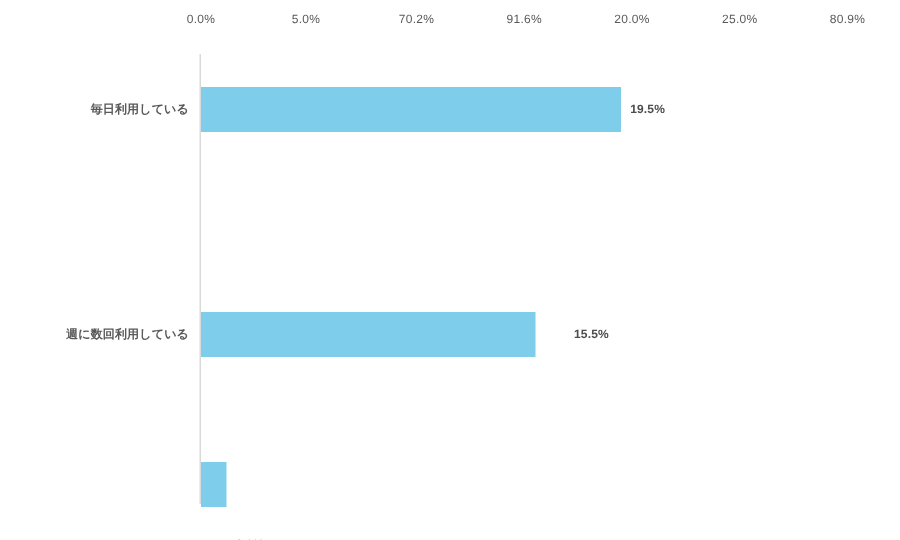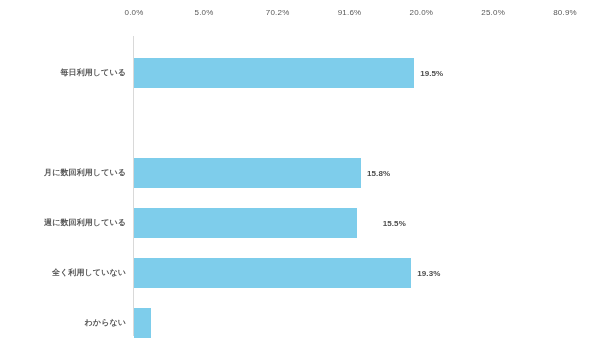--- a/index.html
+++ b/index.html
@@ -96,35 +96,24 @@
       <div class="xtick" style="left: 565px;">80.9%</div>
     </div>
 
   <div id="plot">
     <div id="axis-line"></div>
   <div class="row" style="top: 32px; height: 30px;">
         <div class="cat-label">毎日利用している</div>
         <div class="bar" style="width: 280.15px; background: rgb(126, 205, 235);"></div>
         <div class="val-label" style="left: 420.15px; top: 50%; transform: translateY(-50%);">19.5%</div>
       </div>
-      <div class="row" style="top: 132px; height: 30px;">
-        <div class="cat-label">月に数回利用している</div>
-        <div class="bar" style="width: 226.993px; background: rgb(126, 205, 235);"></div>
-        <div class="val-label" style="left: 366.993px; top: 50%; transform: translateY(-50%);">15.8%</div>
-      </div>
       <div class="row" style="top: 182px; height: 30px;">
         <div class="cat-label">週に数回利用している</div>
         <div class="bar" style="width: 222.683px; background: rgb(126, 205, 235);"></div>
         <div class="val-label" style="left: 362.683px; top: 50%; transform: translateY(-50%); margin-left: 20px;">15.5%</div>
       </div>
-      <div class="row" style="top: 232px; height: 30px;">
-        <div class="cat-label">全く利用していない</div>
-        <div class="bar" style="width: 277.277px; background: rgb(126, 205, 235);"></div>
-        <div class="val-label" style="left: 417.277px; top: 50%; transform: translateY(-50%);">19.3%</div>
-      </div>
       <div class="row" style="top: 282px; height: 30px;">
-        <div class="cat-label">わからない</div>
         <div class="bar" style="width: 17.24px; background: rgb(126, 205, 235);"></div>
         <div class="val-label" style="left: 157.24px; top: 50%; transform: translateY(-50%); margin-top: 40px;">1.2%</div>
       </div>
     </div>
 
 </div>
 
 </body></html>

